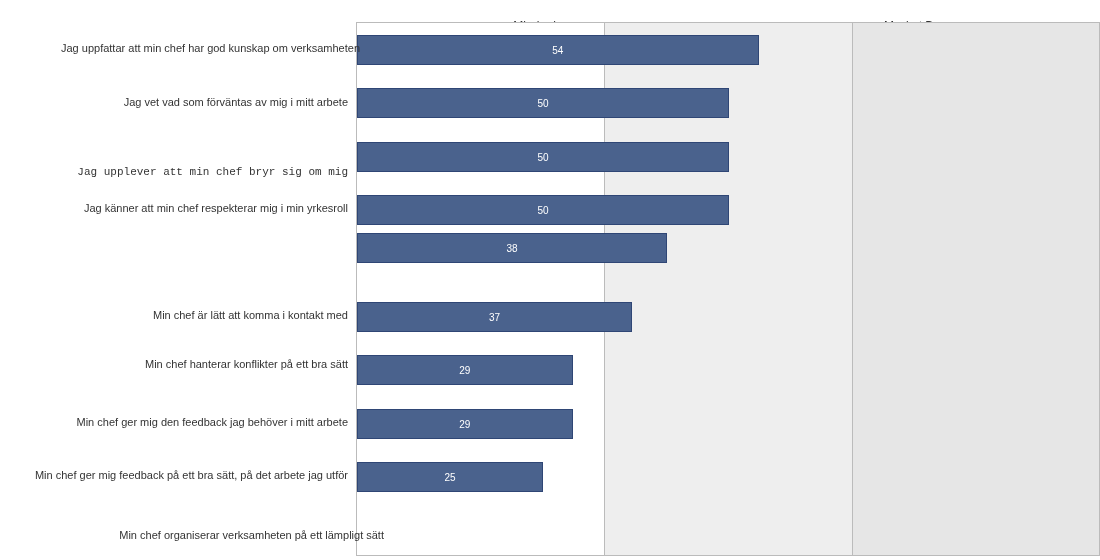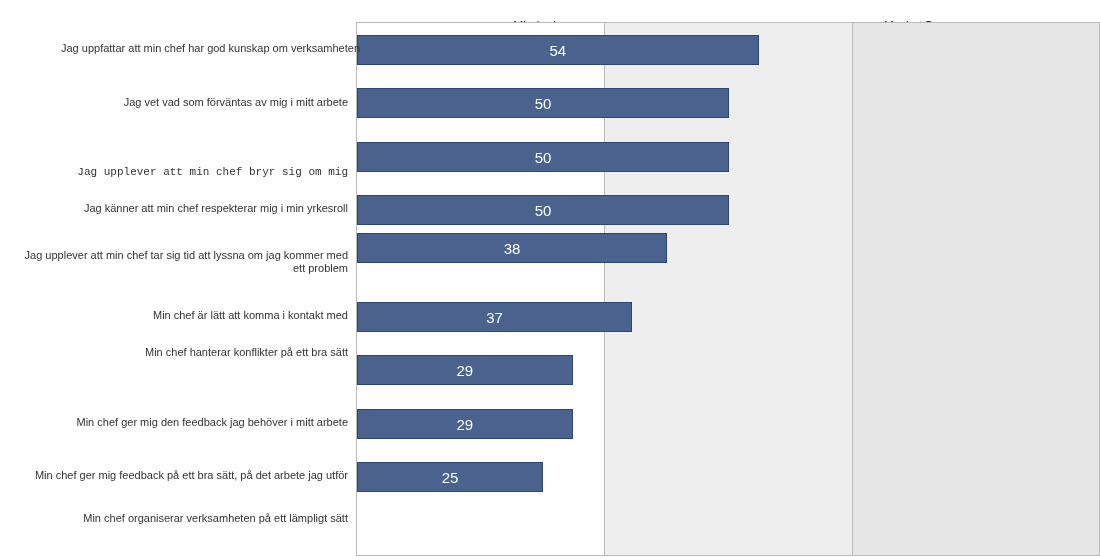--- a/index.html
+++ b/index.html
@@ -12,21 +12,21 @@
   .band.b1 { left: 0;    width: 33.333%; background: #fff; }
   .band.b2 { left: 33.333%; width: 33.333%; background: #eee; }
   .band.b3 { left: 66.666%; width: 33.334%; background: #e6e6e6; }
   .divider { position: absolute; top: 0; bottom: 0; width: 1px; background: #bbb; }
   .divider.d1 { left: 33.333%; }
   .divider.d2 { left: 66.666%; }
   .labels { position: absolute; left: 0; top: 22px; width: 356px; height: 534px; }
   .row-label { position: absolute; left: 0; width: 348px; text-align: right; font-size: 11px; color: #333; line-height: 13px; display: flex; align-items: center; justify-content: flex-end; }
   .row-label span { display: inline-block; max-width: 330px; }
   .bar { position: absolute; left: 0; height: 30px; background: #4a628d; border: 1px solid #2f4675; }
-  .bar .val { position: absolute; top: 50%; left: 50%; transform: translate(-50%, -50%); color: #fff; font-size: 15px; }
+  .bar .val { position: absolute; top: 50%; left: 50%; transform: translate(-50%, -50%); color: #fff; font-size: 10px; }
 </style>
 </head>
 <body>
 
 <div class="chart">
   <div class="header">
     <div class="col">Mindre bra</div>
     <div class="col">Mycket Bra</div>
   </div>
 
@@ -71,32 +71,29 @@
       </div>
       <div class="row-label" style="top: 66.1px; height: 28px; padding-left: 34px;">
         <span>Jag vet vad som förväntas av mig i mitt arbete</span>
       </div>
       <div class="row-label" style="top: 136px; height: 28px; font-family: Liberation Mono, monospace;">
         <span>Jag upplever att min chef bryr sig om mig</span>
       </div>
       <div class="row-label" style="top: 172.9px; height: 28px;">
         <span>Jag känner att min chef respekterar mig i min yrkesroll</span>
       </div>
-      <div class="row-label" style="top: 226.3px; height: 28px;">
-        <span>Jag upplever att min chef tar sig tid att lyssna om jag kommer med ett problem</span>
-      </div>
       <div class="row-label" style="top: 279.7px; height: 28px; justify-content: flex-end;">
         <span>Min chef är lätt att komma i kontakt med</span>
       </div>
-      <div class="row-label" style="top: 316px; height: 28px;">
+      <div class="row-label" style="top: 328px; height: 28px;">
         <span>Min chef hanterar konflikter på ett bra sätt</span>
       </div>
       <div class="row-label" style="top: 386.5px; height: 28px;">
         <span>Min chef ger mig den feedback jag behöver i mitt arbete</span>
       </div>
       <div class="row-label" style="top: 439.9px; height: 28px;">
         <span>Min chef ger mig feedback på ett bra sätt, på det arbete jag utför</span>
       </div>
-      <div class="row-label" style="top: 482px; height: 28px;">
+      <div class="row-label" style="top: 499px; height: 28px; margin-left: 36px;">
         <span>Min chef organiserar verksamheten på ett lämpligt sätt</span>
       </div>
     </div>
 </div>
 
 </body></html>

